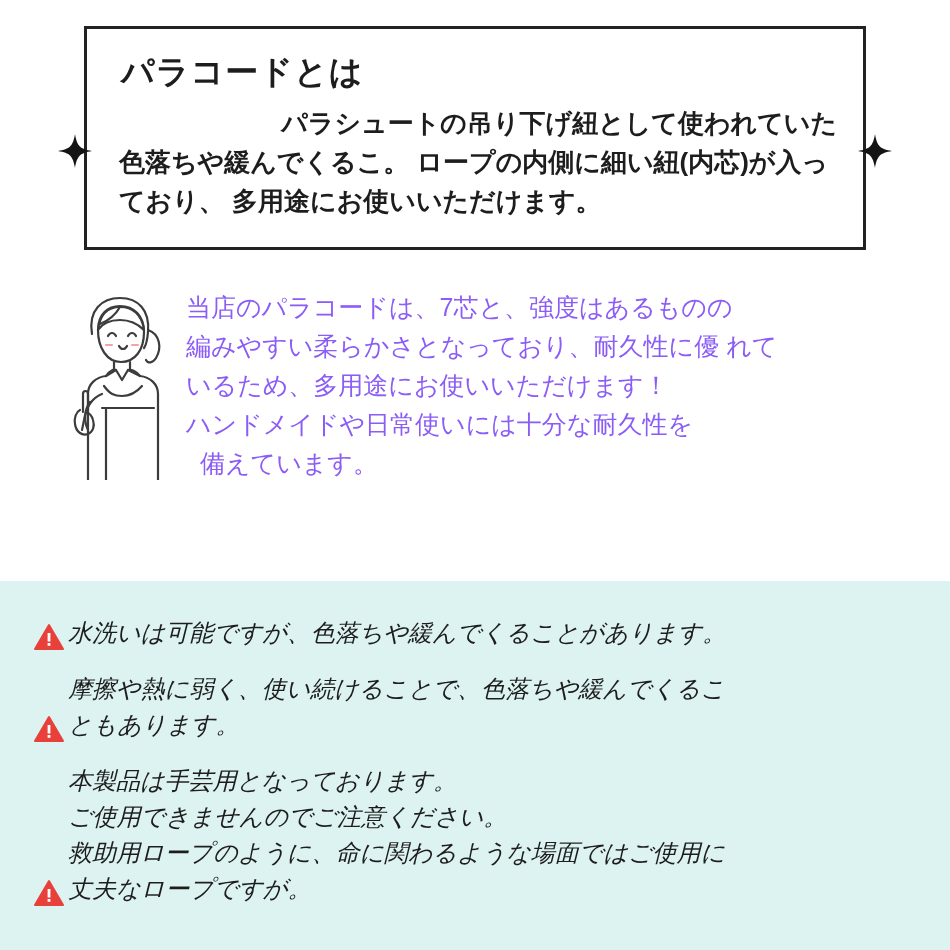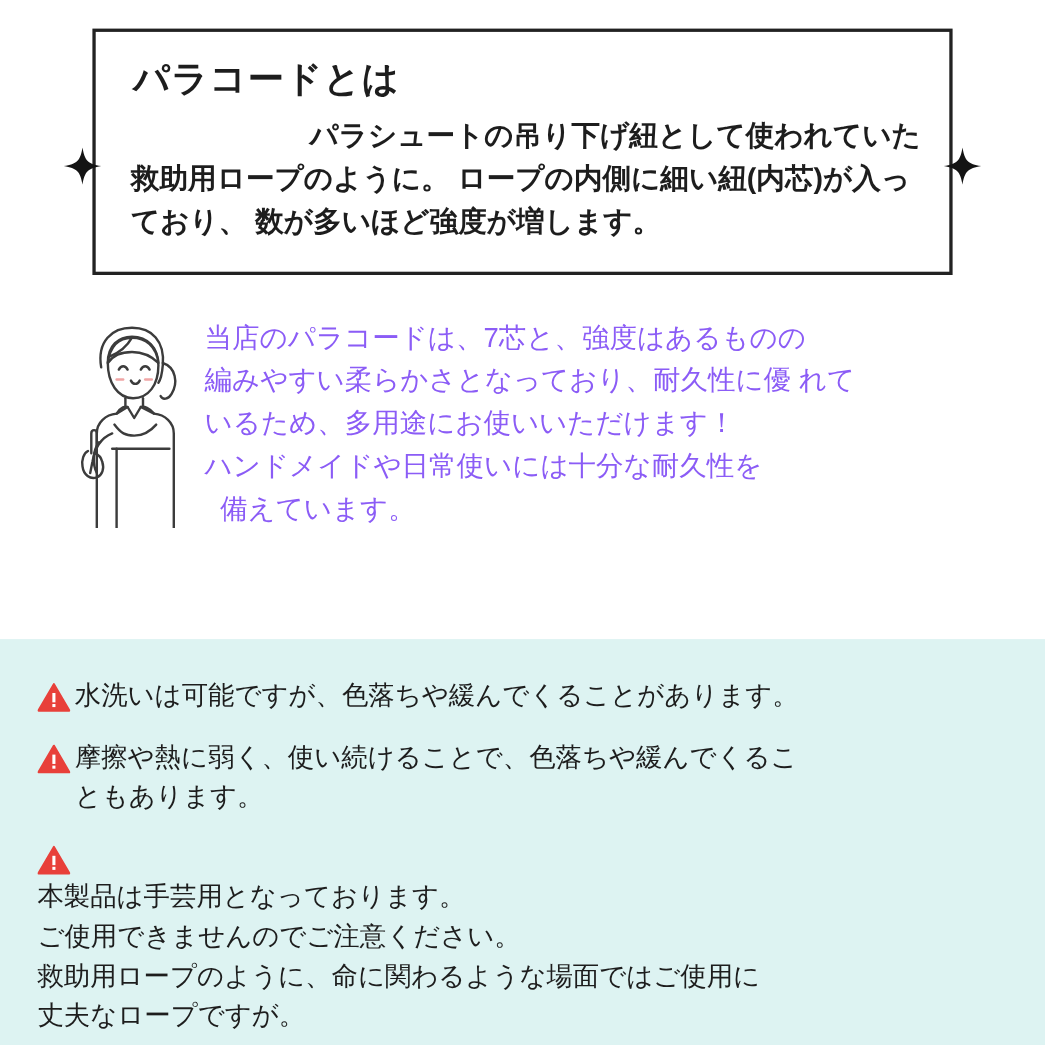--- a/index.html
+++ b/index.html
@@ -116,26 +116,26 @@
     left: 0;
     bottom: 0;
     width: 950px;
     height: 395px;
     background: #ddf3f2;
     box-sizing: border-box;
     padding: 34px 42px 0 34px;
   }
   .note {
     display: flex;
-    align-items: flex-start;
+    align-items: flex-end;
     margin-bottom: 20px;
+    font-style: italic;
   }
   .note:last-child {
     margin-bottom: 0;
-    flex-direction: column;
   }
   .warn-icon {
     flex: 0 0 30px;
     width: 30px;
     height: 28px;
     margin-top: 5px;
     margin-right: 4px;
   }
   .note-text {
     font-size: 24px;
@@ -164,23 +164,23 @@
       <span class="sparkle right">
         <svg width="34" height="34" viewBox="0 0 34 34" aria-hidden="true">
           <path d="M17 0 C19 12 22 15 34 17 C22 19 19 22 17 34 C15 22 12 19 0 17 C12 15 15 12 17 0 Z" fill="#141414"></path>
         </svg>
       </span>
 
       <div class="headline-box">
         <h1 class="headline-title">パラコードとは</h1>
         <p class="headline-body">
           <span class="indent">パラシュートの吊り下げ紐として使われていた</span>
-          <span>救助用ロープのように。</span>
+          <span>色落ちや緩んでくるこ。</span>
           <span>ロープの内側に細い紐(内芯)が入っており、</span>
-          <span>数が多いほど強度が増します。</span>
+          <span>多用途にお使いいただけます。</span>
         </p>
       </div>
     </div>
 
     <div class="intro-row">
 
       <div class="illustration">
         <svg width="118" height="190" viewBox="0 0 118 190" aria-hidden="true">
           <g fill="none" stroke="#3c3c3c" stroke-width="2.2" stroke-linecap="round" stroke-linejoin="round">
 

